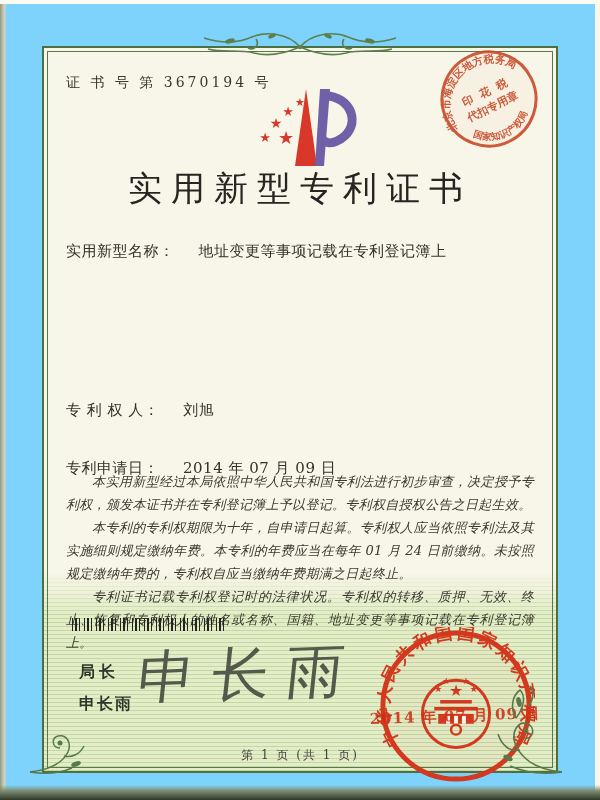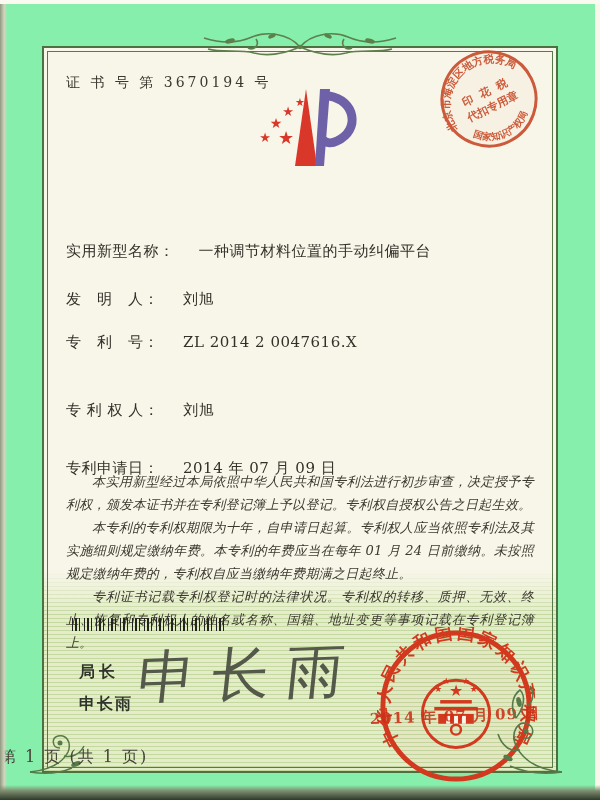--- a/index.html
+++ b/index.html
@@ -1,18 +1,18 @@
 <!DOCTYPE html>
 <html><head>
 <meta charset="utf-8">
 <style>
   html,body{margin:0;padding:0;}
   #page{
     position:relative;width:600px;height:800px;overflow:hidden;
-    background:#86efac;
+    background:#7dd3fc;
     font-family:"DejaVu Serif", serif;
     color:#2f2d28;
   }
   
   .edge-left{position:absolute;left:0;top:0;width:7px;height:100%;
     background:linear-gradient(90deg,#8e9a80,#d5d3be 60%,rgba(213,211,190,0));}
   .edge-bottom{position:absolute;left:0;bottom:0;width:100%;height:15px;
     background:linear-gradient(180deg,rgba(185,193,164,0),#7c8a6d 40%,#2e3a2a);}
   .edge-top{position:absolute;left:0;top:0;width:100%;height:4px;background:#fbfaf1;}
   .edge-right{position:absolute;right:0;top:0;width:5px;height:100%;background:#f9f7ea;}
@@ -57,22 +57,22 @@
   .signer-name{position:absolute;left:79px;top:694px;font-size:16px;font-weight:bold;
     font-family:"DejaVu Sans",sans-serif;color:#30352b;letter-spacing:2px;}
   .signature{position:absolute;left:138px;top:636px;font-size:58px;color:#42463b;
     letter-spacing:16px;transform:rotate(-2deg) skewX(-8deg);opacity:.88;white-space:nowrap;}
 
   .office-seal{position:absolute;left:377px;top:627px;}
   .seal-date{position:absolute;left:348px;top:707px;width:214px;text-align:center;
     font-size:15px;color:rgba(205,45,20,.88);letter-spacing:1px;transform:rotate(-2deg);
     font-weight:bold;white-space:nowrap;}
 
-  .footer-page{position:absolute;left:0;top:747px;width:100%;
-    font-size:16px;color:#45423a;letter-spacing:2px;}
+  .footer-page{position:absolute;left:0;top:747px;width:100%;text-align:center;
+    font-size:12px;color:#45423a;letter-spacing:2px;}
 
   .ornament-top{position:absolute;left:200px;top:27px;}
   .flourish-bl{position:absolute;left:28px;top:726px;}
   .flourish-br{position:absolute;left:494px;top:684px;transform:scaleX(-1);}
 </style>
 </head>
 <body>
 
 <div id="page">
 
@@ -124,29 +124,24 @@
     <text font-size="10.5" fill="#c84e2c" font-weight="bold">
       <textPath href="#stampTop" startOffset="6">北京市海淀区地方税务局</textPath>
     </text>
     <text font-size="9.5" fill="#c84e2c" font-weight="bold">
       <textPath href="#stampBottom" startOffset="2">国家知识产权局</textPath>
     </text>
     <text x="65" y="61" text-anchor="middle" font-size="11" fill="#c84e2c" font-weight="bold" letter-spacing="2">印 花 税</text>
     <text x="65" y="77" text-anchor="middle" font-size="11" fill="#c84e2c" font-weight="bold">代扣专用章</text>
   </svg>
 
+  <div class="title">实用新型专利证书</div>
 
   <div class="field" style="top:242px">
-    <span class="lbl">实用新型名称：</span><span>一种调节材料位置的手动纠偏平台</span>
-  </div>
-  <div class="field" style="top:290px">
-    <span class="lbl">发　明　人：</span><span>刘旭</span>
-  </div>
-  <div class="field" style="top:333px">
-    <span class="lbl">专　利　号：</span><span>ZL 2014 2 0047616.X</span>
+    <span class="lbl">实用新型名称：</span><span>地址变更等事项记载在专利登记簿上</span>
   </div>
   <div class="field" style="top:401px">
     <span class="lbl">专 利 权 人：</span><span>刘旭</span>
   </div>
   <div class="field" style="top:459px">
     <span class="lbl">专利申请日：</span><span>2014 年 07 月 09 日</span>
   </div>
 
   <div class="body-text">
     <p>本实用新型经过本局依照中华人民共和国专利法进行初步审查，决定授予专利权，颁发本证书并在专利登记簿上予以登记。专利权自授权公告之日起生效。</p>

